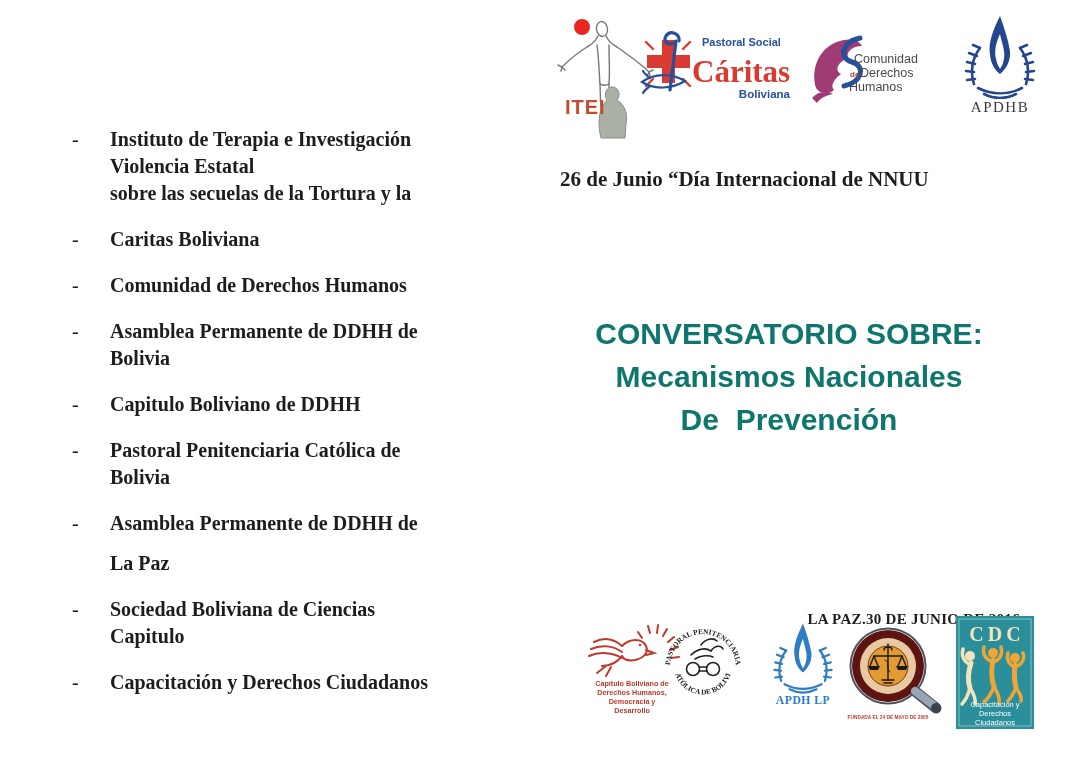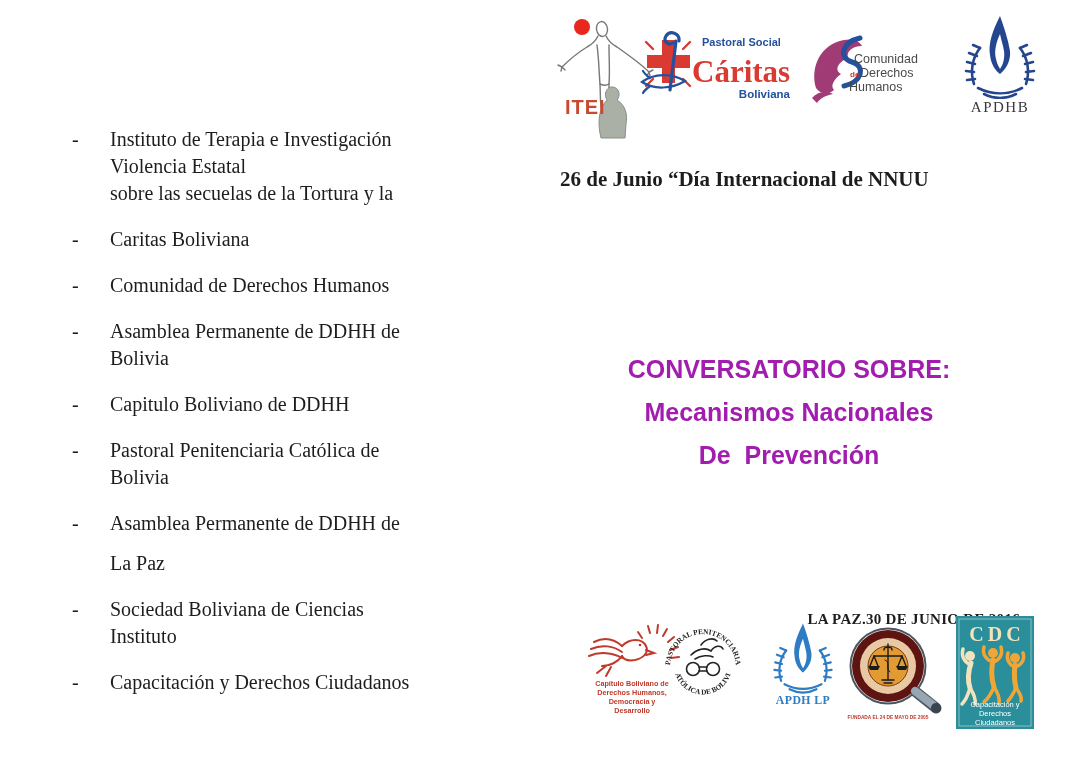--- a/index.html
+++ b/index.html
@@ -6,29 +6,29 @@
   #page{position:relative;width:1071px;height:769px;background:#fff;overflow:hidden;
         font-family:"Liberation Serif",serif;color:var(--ink,#1d1d1d);}
 
   
   .coalition-title{position:absolute;left:70px;top:84px;width:408px;text-align:center;
         font-size:23px;font-weight:bold;}
   .org-list{position:absolute;left:72px;top:126px;width:420px;}
   .org-item{display:flex;margin-bottom:19px;font-size:20px;}
   .org-item .dash{width:38px;flex:0 0 38px;line-height:27px;}
   .org-item .org-text{flex:1;}
-  .org-item .line{line-height:27px;white-space:pre-wrap;}
+  .org-item .line{line-height:27px;white-space:pre-wrap;font-weight:bold;}
   .org-list .org-item:nth-child(7) .line + .line{margin-top:13px;}
 
   
   .event-heading{position:absolute;left:560px;top:166px;width:478px;text-align:left;
         font-size:21px;font-weight:bold;}
   .event-heading .line{line-height:27px;}
-  .main-title{position:absolute;left:558px;top:348px;width:462px;text-align:center;
-        font-family:"Liberation Sans",sans-serif;font-size:25px;font-weight:bold;color:#a21caf;}
+  .main-title{position:absolute;left:558px;top:312px;width:462px;text-align:center;
+        font-family:"Liberation Sans",sans-serif;font-size:30px;font-weight:bold;color:#0f766e;}
   .main-title .line{line-height:43px;white-space:pre-wrap;}
   .date-line{position:absolute;left:558px;top:611px;width:462px;text-align:right;
         font-size:15px;font-weight:bold;letter-spacing:.3px;}
 
   
   .logo{position:absolute;}
   .logo svg{display:block;width:100%;height:100%;}
   .logo-itei{left:557px;top:12px;width:108px;height:128px;}
   .logo-caritas{left:640px;top:28px;width:152px;height:80px;}
   .logo-comunidad{left:810px;top:32px;width:128px;height:76px;}
@@ -156,21 +156,21 @@
       <span class="dash">-</span>
       <div class="org-text">
         <div class="line">Asamblea Permanente de DDHH de</div>
         <div class="line">La Paz</div>
       </div>
     </div>
     <div class="org-item">
       <span class="dash">-</span>
       <div class="org-text">
         <div class="line">Sociedad Boliviana de Ciencias</div>
-        <div class="line">Instituto</div>
+        <div class="line">Capitulo</div>
       </div>
     </div>
     <div class="org-item">
       <span class="dash">-</span>
       <div class="org-text">
         <div class="line">Capacitación y Derechos Ciudadanos</div>
       </div>
     </div>
   </div>
 

